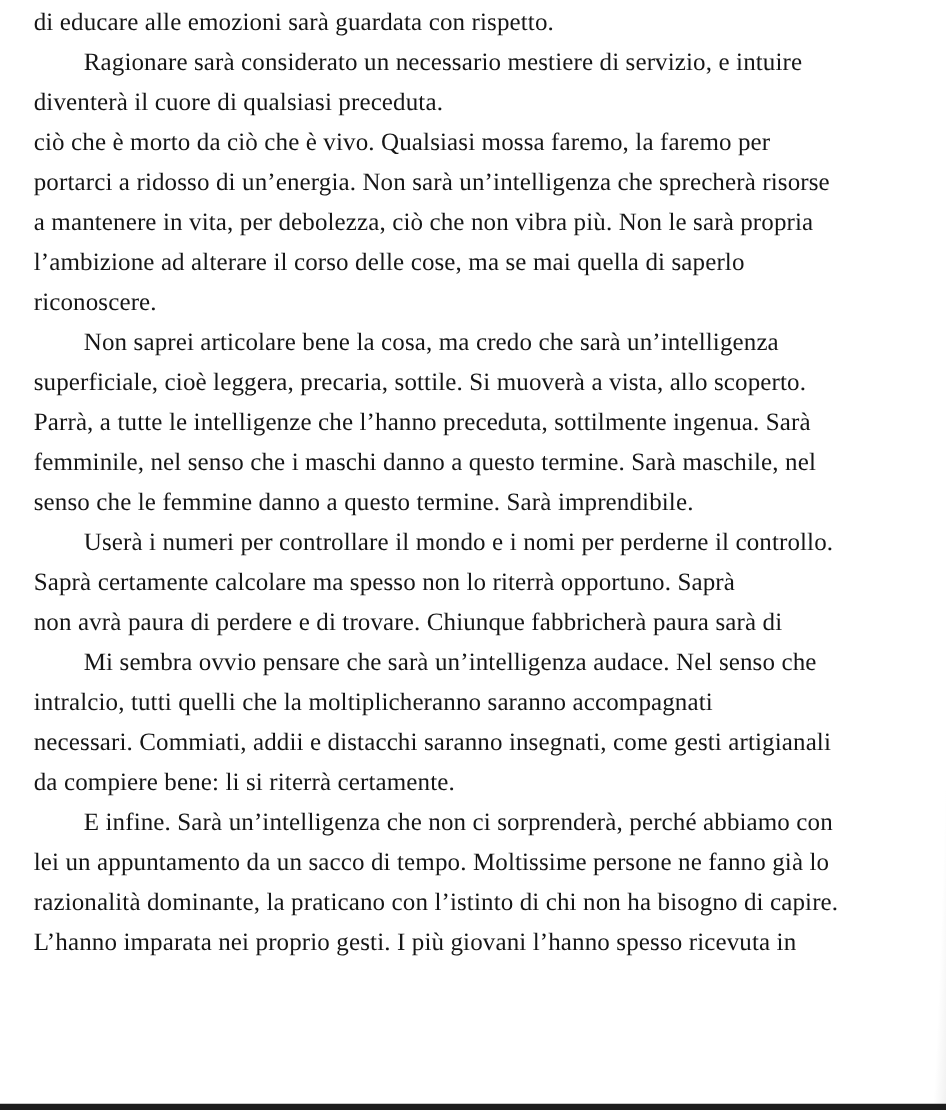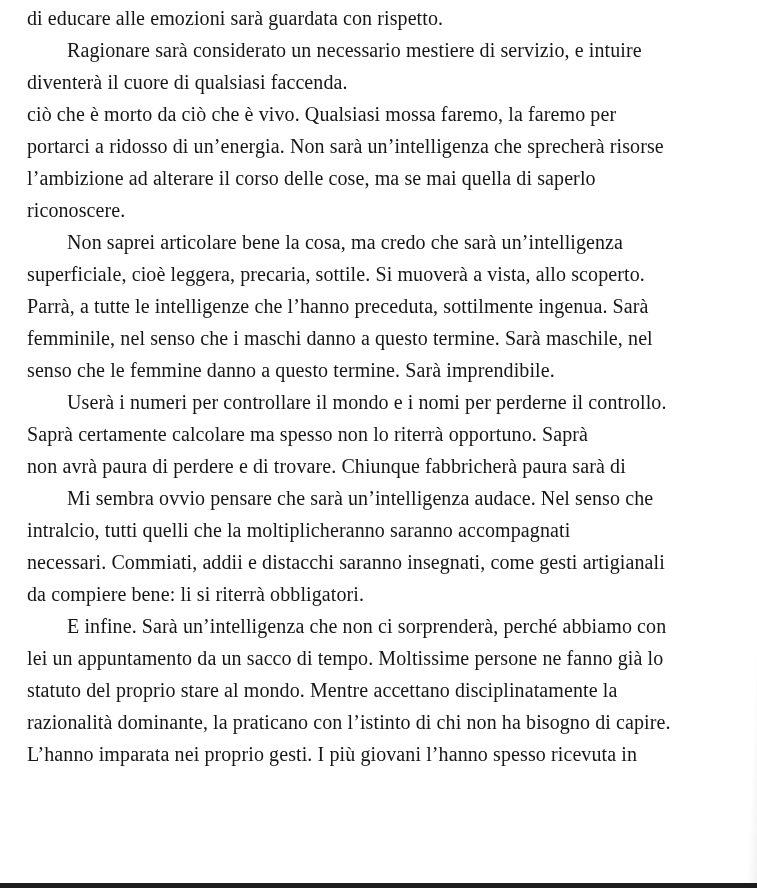--- a/index.html
+++ b/index.html
@@ -52,38 +52,38 @@
     height: 5px;
   }
 </style>
 </head>
 <body style="background: rgb(255, 255, 255);">
 
 <div class="page">
   <div class="page-text" style="color: rgb(22, 22, 22);">
       <div class="line"><span class="">di educare alle emozioni sarà guardata con rispetto.</span></div>
       <div class="line indent"><span class="">Ragionare sarà considerato un necessario mestiere di servizio, e intuire</span></div>
-      <div class="line"><span class="">diventerà il cuore di qualsiasi faccenda.</span></div>
+      <div class="line"><span class="">diventerà il cuore di qualsiasi preceduta.</span></div>
       <div class="line"><span class="">ciò che è morto da ciò che è vivo. Qualsiasi mossa faremo, la faremo per</span></div>
       <div class="line"><span class="">portarci a ridosso di un’energia. Non sarà un’intelligenza che sprecherà risorse</span></div>
+      <div class="line"><span class="">a mantenere in vita, per debolezza, ciò che non vibra più. Non le sarà propria</span></div>
       <div class="line"><span class="">l’ambizione ad alterare il corso delle cose, ma se mai quella di saperlo</span></div>
       <div class="line"><span class="">riconoscere.</span></div>
       <div class="line indent"><span class="">Non saprei articolare bene la cosa, ma credo che sarà un’intelligenza</span></div>
       <div class="line"><span class="">superficiale, cioè leggera, precaria, sottile. Si muoverà a vista, allo scoperto.</span></div>
       <div class="line"><span class="">Parrà, a tutte le intelligenze che l’hanno preceduta, sottilmente ingenua. Sarà</span></div>
       <div class="line"><span class="italic">femminile</span><span class="">, nel senso che i maschi danno a questo termine. Sarà </span><span class="italic">maschile</span><span class="">, nel</span></div>
       <div class="line"><span class="">senso che le femmine danno a questo termine. Sarà imprendibile.</span></div>
       <div class="line indent"><span class="">Userà i numeri per controllare il mondo e i nomi per perderne il controllo.</span></div>
       <div class="line"><span class="">Saprà certamente calcolare ma spesso non lo riterrà opportuno. Saprà</span></div>
       <div class="line"><span class="">non avrà paura di perdere e di trovare. Chiunque fabbricherà paura sarà di</span></div>
       <div class="line indent"><span class="">Mi sembra ovvio pensare che sarà un’intelligenza audace. Nel senso che</span></div>
       <div class="line"><span class="">intralcio, tutti quelli che la moltiplicheranno saranno accompagnati</span></div>
       <div class="line"><span class="">necessari. Commiati, addii e distacchi saranno insegnati, come gesti artigianali</span></div>
-      <div class="line"><span class="">da compiere bene: li si riterrà obbligatori.</span></div>
+      <div class="line"><span class="">da compiere bene: li si riterrà certamente.</span></div>
       <div class="line indent"><span class="">E infine. Sarà un’intelligenza che non ci sorprenderà, perché abbiamo con</span></div>
       <div class="line"><span class="">lei un appuntamento da un sacco di tempo. Moltissime persone ne fanno già lo</span></div>
-      <div class="line"><span class="">statuto del proprio stare al mondo. Mentre accettano disciplinatamente la</span></div>
       <div class="line"><span class="">razionalità dominante, la praticano con l’istinto di chi non ha bisogno di capire.</span></div>
       <div class="line"><span class="">L’hanno imparata nei proprio gesti. I più giovani l’hanno spesso ricevuta in</span></div>
     </div>
   <div class="page-curl-shadow"></div>
   <div class="bottom-bar" style="background: rgb(29, 29, 29);"></div>
 </div>
 
 </body></html>

